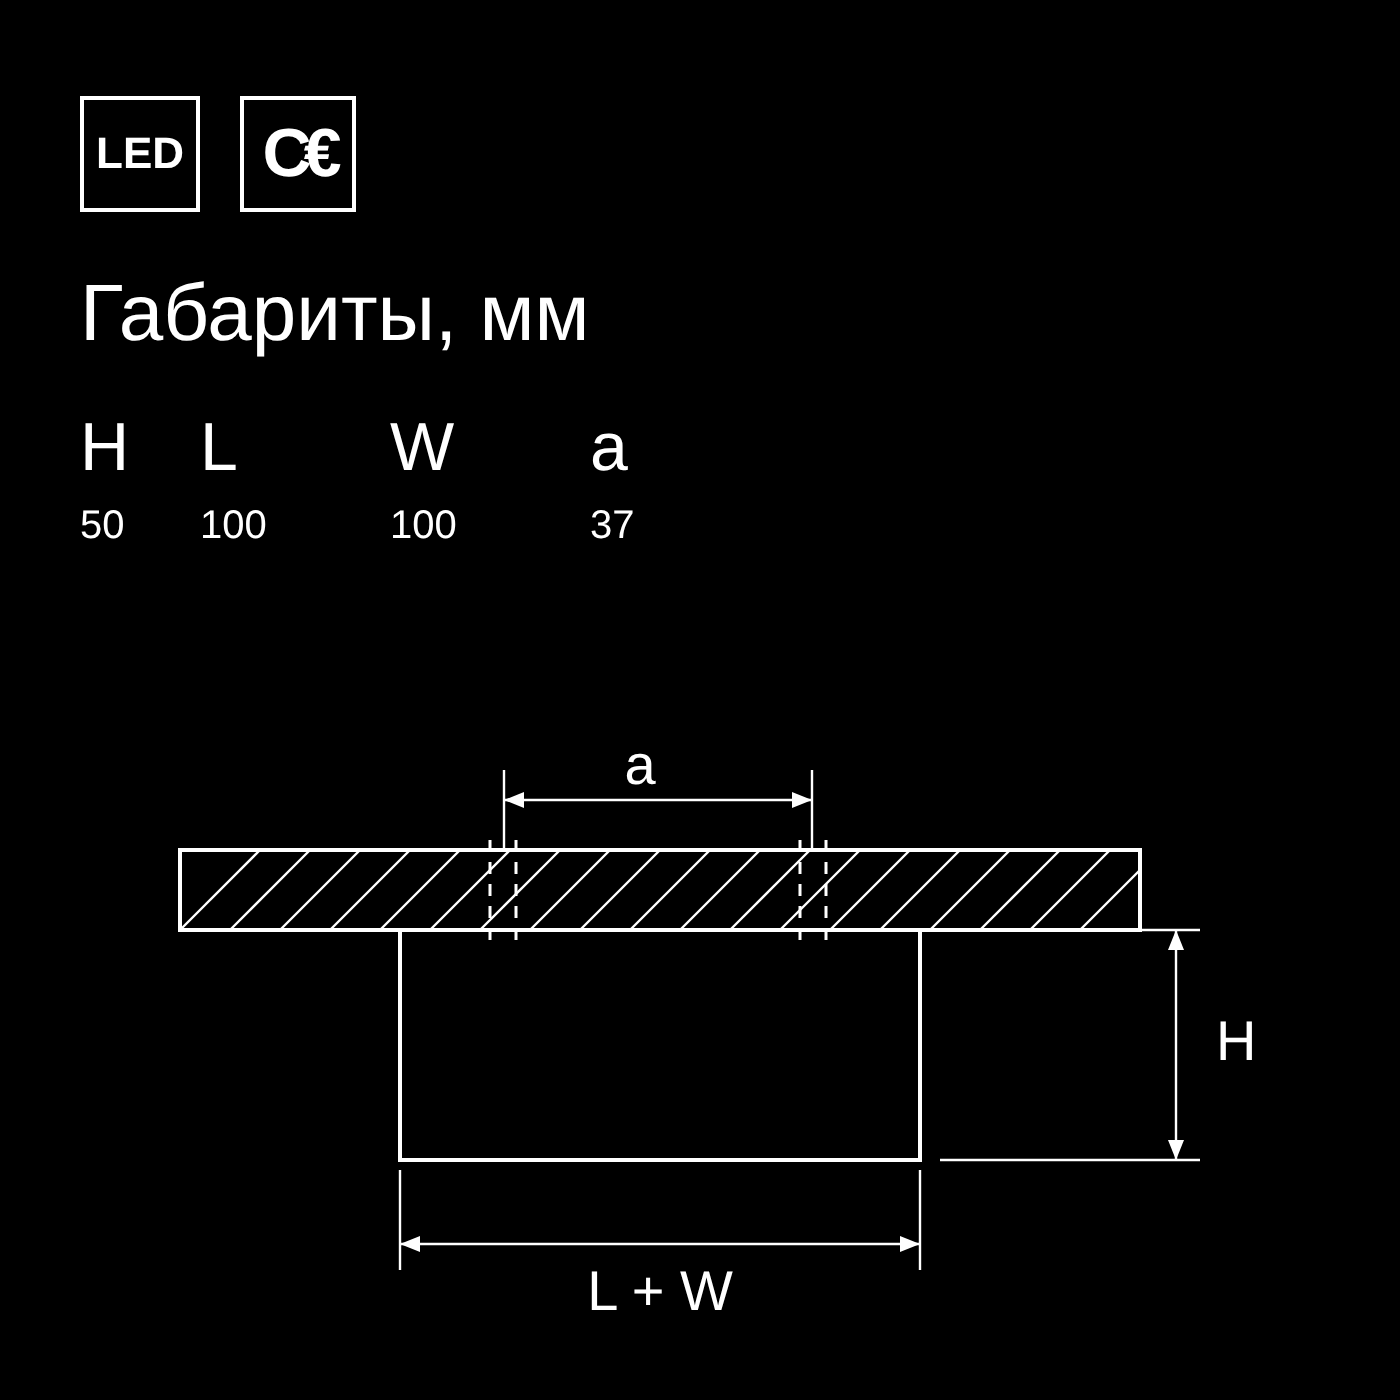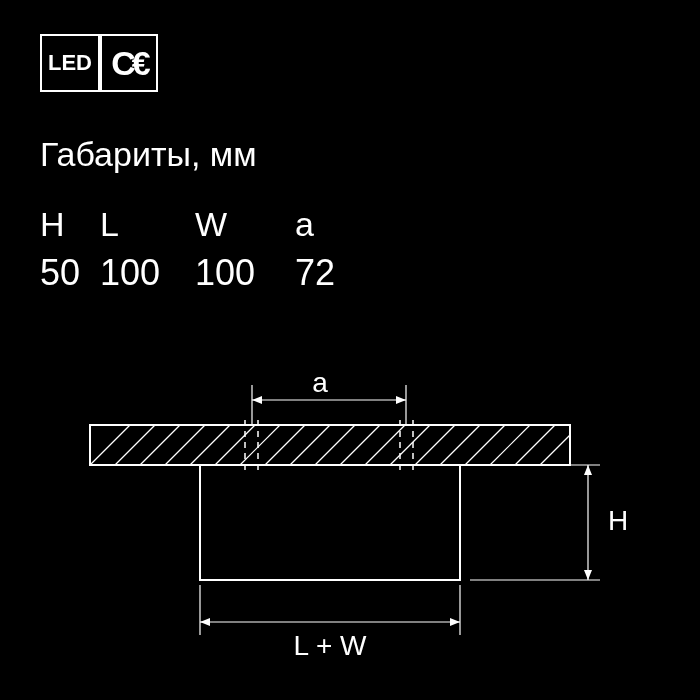--- a/index.html
+++ b/index.html
@@ -7,23 +7,24 @@
     padding: 0;
     background: #000;
     width: 700px;
     height: 700px;
     font-family: Arial, Helvetica, sans-serif;
     color: #fff;
     overflow: hidden;
   }
   .badges {
     position: absolute;
-    top: 34px;
+    top: 48px;
     left: 40px;
     display: flex;
+    gap: 20px;
   }
   .badge {
     border: 2px solid #fff;
     height: 58px;
     min-width: 58px;
     padding: 0 6px;
     display: flex;
     align-items: center;
     justify-content: center;
     font-weight: bold;
@@ -32,35 +33,35 @@
   }
   .badge.ce {
     font-size: 34px;
     letter-spacing: -4px;
     font-weight: 600;
   }
   .section-title {
     position: absolute;
     top: 135px;
     left: 40px;
-    font-size: 34px;
+    font-size: 40px;
     font-weight: 400;
   }
   .dims-headers {
     position: absolute;
     top: 205px;
     left: 40px;
     font-size: 34px;
     display: flex;
   }
   .dims-values {
     position: absolute;
     top: 252px;
     left: 40px;
-    font-size: 36px;
+    font-size: 20px;
     display: flex;
   }
   .col-h { width: 60px; }
   .col-l { width: 95px; }
   .col-w { width: 100px; }
   .col-a { width: 60px; }
 
   .diagram {
     position: absolute;
     left: 0;
@@ -104,21 +105,21 @@
   <div class="col-h">H</div>
   <div class="col-l">L</div>
   <div class="col-w">W</div>
   <div class="col-a">a</div>
 </div>
 
 <div class="dims-values">
   <div class="col-h">50</div>
   <div class="col-l">100</div>
   <div class="col-w">100</div>
-  <div class="col-a">72</div>
+  <div class="col-a">37</div>
 </div>
 
 <svg class="diagram" viewBox="0 0 700 300">
 
   <rect x="90" y="55" width="480" height="40" class="stroke"></rect>
   <g>
     <line x1="90" y1="95" x2="130" y2="55" class="thin"></line>
     <line x1="115" y1="95" x2="155" y2="55" class="thin"></line>
     <line x1="140" y1="95" x2="180" y2="55" class="thin"></line>
     <line x1="165" y1="95" x2="205" y2="55" class="thin"></line>

